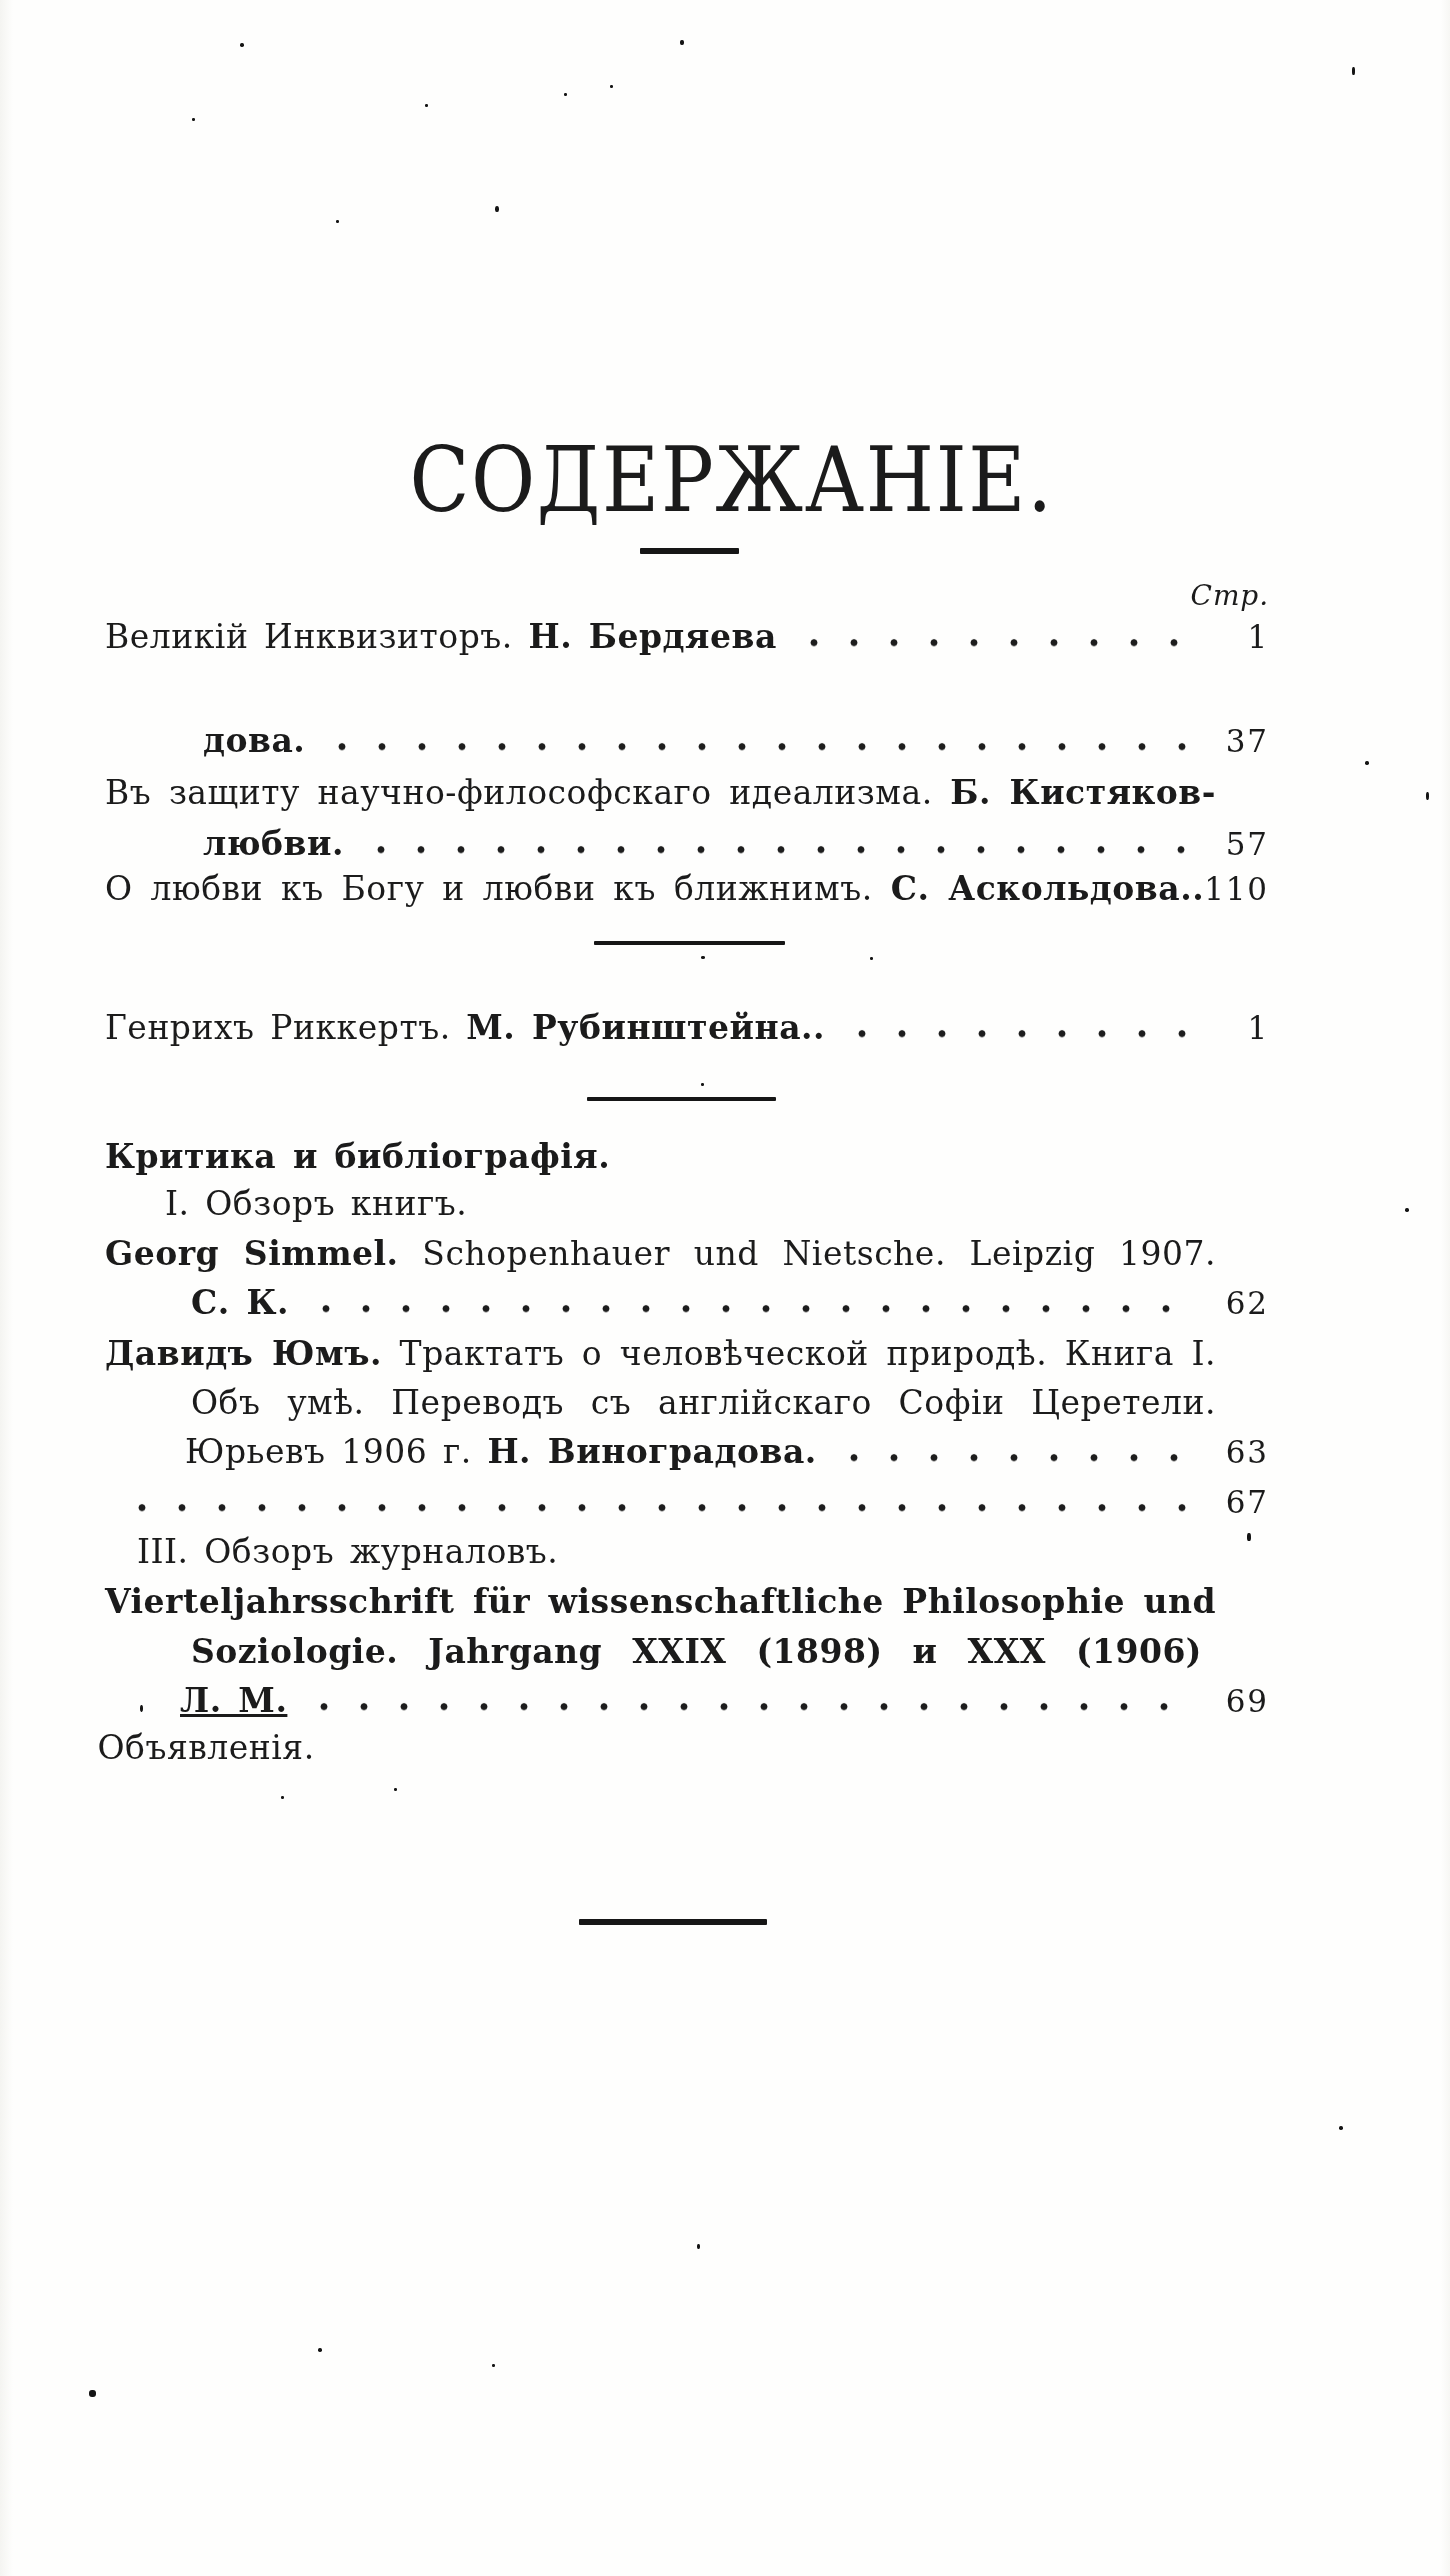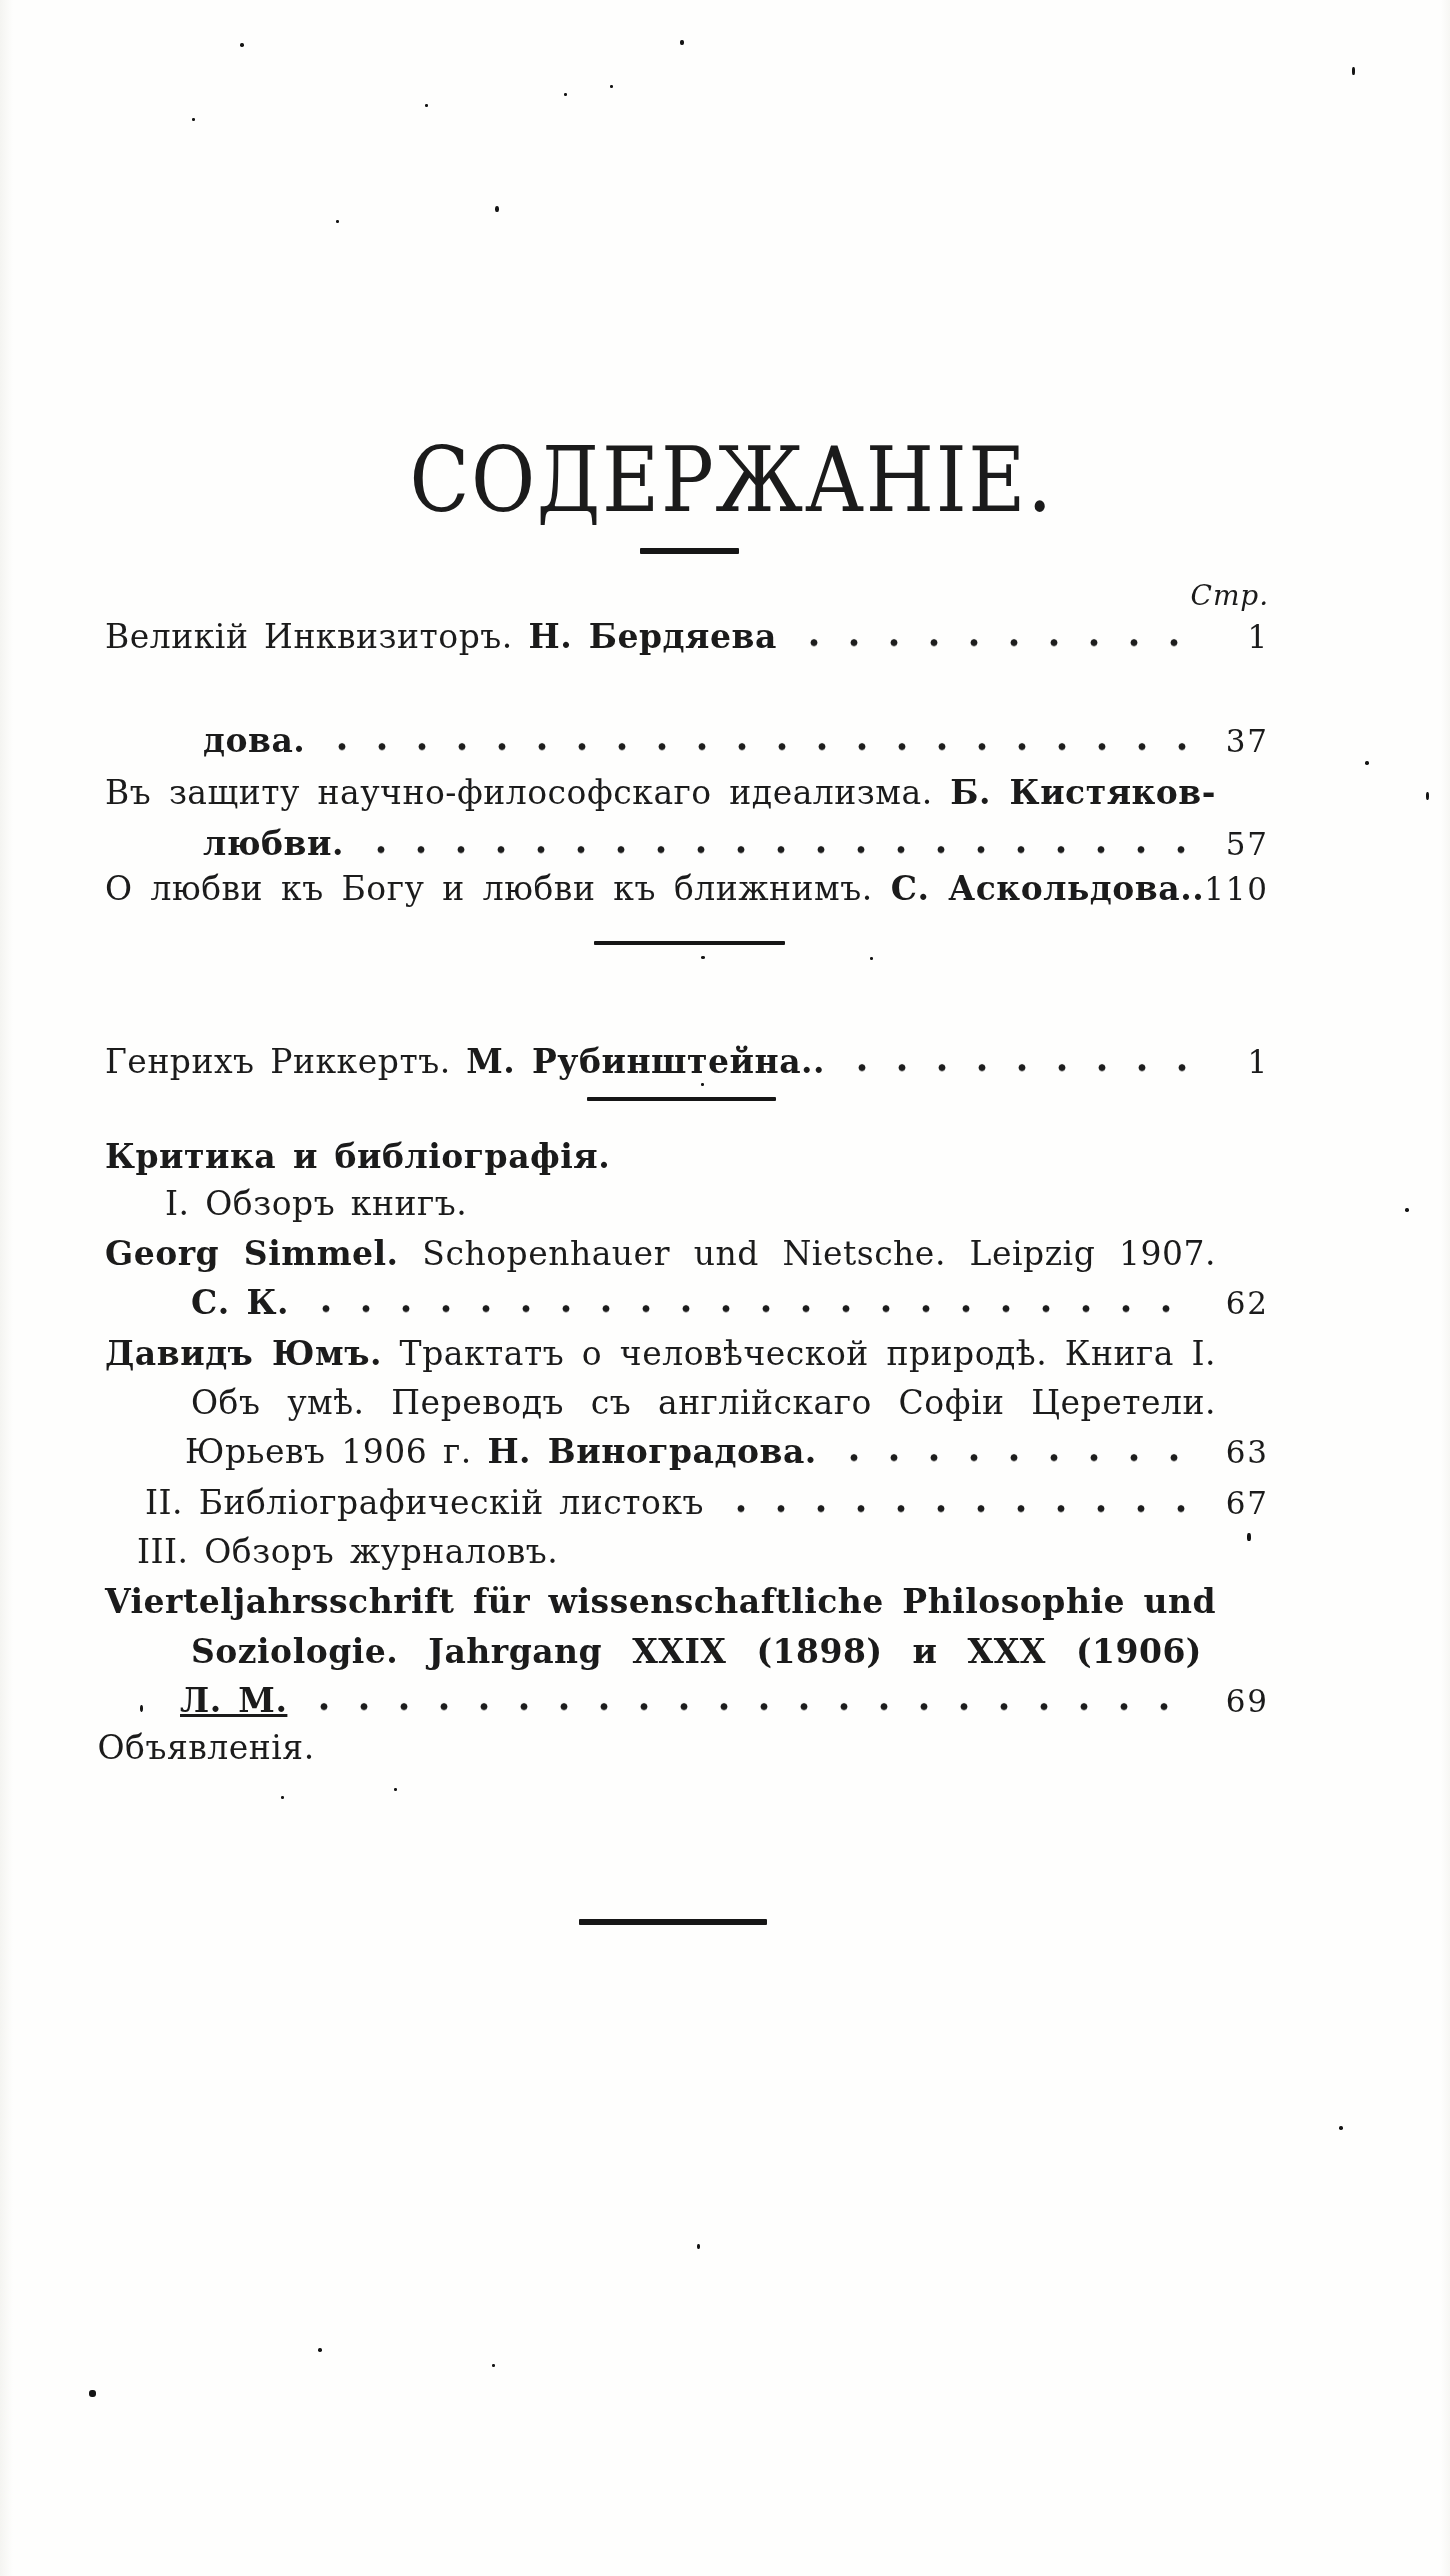--- a/index.html
+++ b/index.html
@@ -90,21 +90,21 @@
     <span class="pg">57</span>
   </div>
 
   <div class="row" style="top:870px;">
     <span class="txt-fill"><span>О любви къ Богу и любви къ ближнимъ. </span><span class="b">С. Аскольдова..</span></span>
     <span class="pg">110</span>
   </div>
 
   <div class="rule rule-1"></div>
 
-  <div class="row" style="top:1043px;">
+  <div class="row" style="top:1009px;">
     <span class="txt"><span>Генрихъ Риккертъ. </span><span class="b">М. Рубинштейна..</span></span>
     <span class="leader"></span>
     <span class="pg">1</span>
   </div>
 
   <div class="rule rule-2"></div>
 
   <div class="row" style="top:1138px;">
     <span class="txt b">Критика и библіографія.</span>
   </div>
@@ -128,21 +128,20 @@
   <div class="rowj" style="top:1384px;left:191px;width:1025px;">
     <span class="txt">Объ умѣ. Переводъ съ англійскаго Софіи Церетели.</span>
   </div>
   <div class="row" style="top:1433px;">
     <span class="txt" style="margin-left:80px;"><span>Юрьевъ 1906 г. </span><span class="b">Н. Виноградова.</span></span>
     <span class="leader"></span>
     <span class="pg">63</span>
   </div>
 
   <div class="row" style="top:1484px;">
-    <span class="txt" style="margin-left:40px;">II. Библіографическій листокъ</span>
     <span class="leader"></span>
     <span class="pg">67</span>
   </div>
 
   <div class="row" style="top:1533px;">
     <span class="txt" style="margin-left:32px;">III. Обзоръ журналовъ.</span>
   </div>
 
   <div class="rowj" style="top:1583px;">
     <span class="txt b">Vierteljahrsschrift für wissenschaftliche Philosophie und</span>

